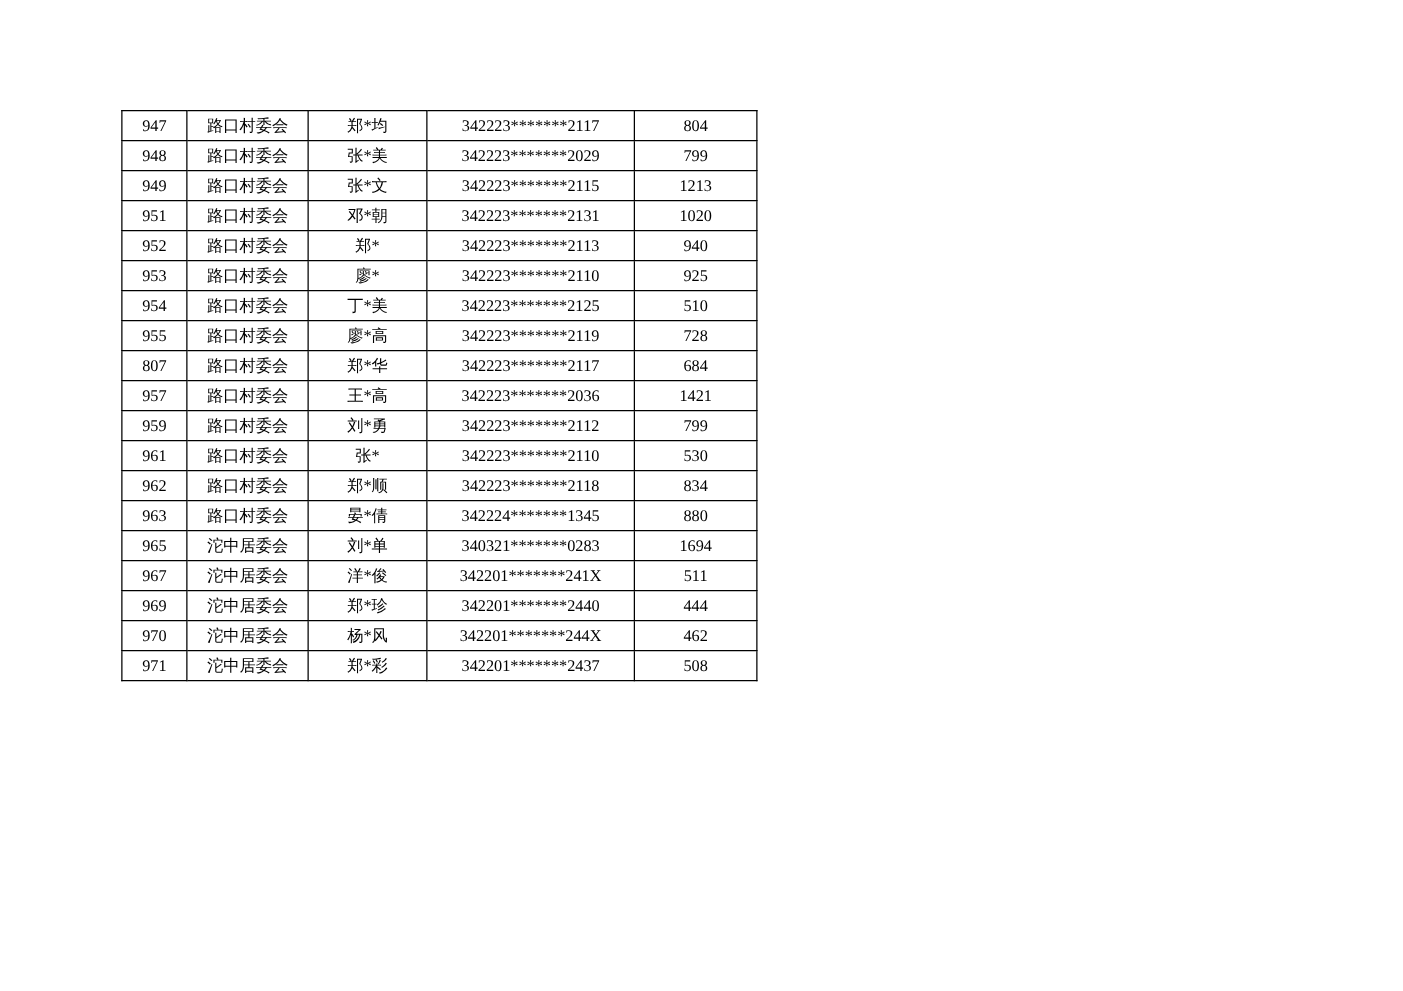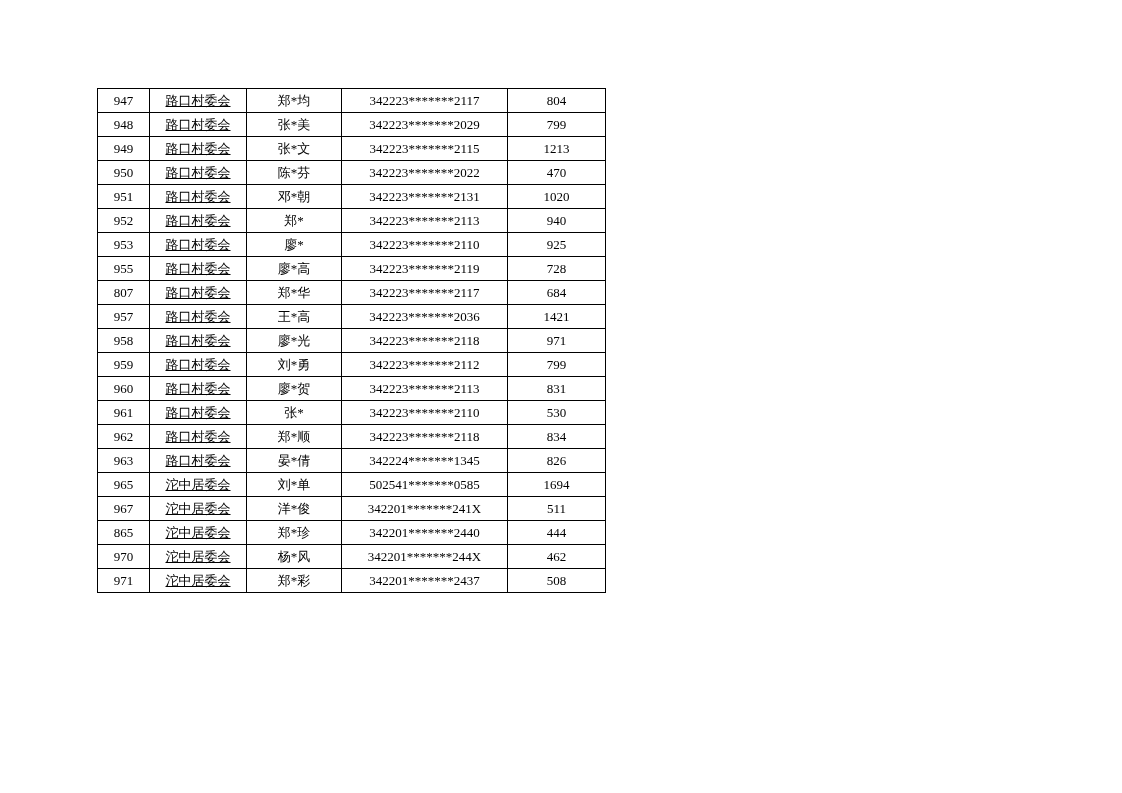--- a/index.html
+++ b/index.html
@@ -41,21 +41,21 @@
     white-space: nowrap;
     overflow: hidden;
   }
   col.c-index { width: 52px; }
   col.c-org   { width: 97px; }
   col.c-name  { width: 95px; }
   col.c-id    { width: 166px; }
   col.c-amt   { width: 98px; }
 
   td.cell-index { font-size: 13px; }
-  td.cell-org   { font-size: 13px; text-decoration: underline; }
+  td.cell-org   { font-size: 13px; }
   td.cell-name  { font-size: 13px; margin-left: 36px; }
   td.cell-id    { font-size: 12.5px; letter-spacing: 0px; }
   td.cell-amt   { font-size: 13px; }
 </style>
 </head>
 <body>
 
 <div class="page">
   <div class="table-wrap">
     <table class="data-table">
@@ -82,27 +82,20 @@
             <td class="cell-amt">799</td>
           </tr>
           <tr>
             <td class="cell-index">949</td>
             <td class="cell-org">路口村委会</td>
             <td class="cell-name">张*文</td>
             <td class="cell-id">342223*******2115</td>
             <td class="cell-amt">1213</td>
           </tr>
           <tr>
-            <td class="cell-index">950</td>
-            <td class="cell-org">路口村委会</td>
-            <td class="cell-name">陈*芬</td>
-            <td class="cell-id">342223*******2022</td>
-            <td class="cell-amt">470</td>
-          </tr>
-          <tr>
             <td class="cell-index">951</td>
             <td class="cell-org">路口村委会</td>
             <td class="cell-name">邓*朝</td>
             <td class="cell-id">342223*******2131</td>
             <td class="cell-amt">1020</td>
           </tr>
           <tr>
             <td class="cell-index">952</td>
             <td class="cell-org">路口村委会</td>
             <td class="cell-name">郑*</td>
@@ -110,20 +103,27 @@
             <td class="cell-amt">940</td>
           </tr>
           <tr>
             <td class="cell-index">953</td>
             <td class="cell-org">路口村委会</td>
             <td class="cell-name">廖*</td>
             <td class="cell-id">342223*******2110</td>
             <td class="cell-amt">925</td>
           </tr>
           <tr>
+            <td class="cell-index">954</td>
+            <td class="cell-org">路口村委会</td>
+            <td class="cell-name">丁*美</td>
+            <td class="cell-id">342223*******2125</td>
+            <td class="cell-amt">510</td>
+          </tr>
+          <tr>
             <td class="cell-index">955</td>
             <td class="cell-org">路口村委会</td>
             <td class="cell-name">廖*高</td>
             <td class="cell-id">342223*******2119</td>
             <td class="cell-amt">728</td>
           </tr>
           <tr>
             <td class="cell-index">807</td>
             <td class="cell-org">路口村委会</td>
             <td class="cell-name">郑*华</td>
@@ -131,77 +131,63 @@
             <td class="cell-amt">684</td>
           </tr>
           <tr>
             <td class="cell-index">957</td>
             <td class="cell-org">路口村委会</td>
             <td class="cell-name">王*高</td>
             <td class="cell-id">342223*******2036</td>
             <td class="cell-amt">1421</td>
           </tr>
           <tr>
-            <td class="cell-index">958</td>
-            <td class="cell-org">路口村委会</td>
-            <td class="cell-name">廖*光</td>
-            <td class="cell-id">342223*******2118</td>
-            <td class="cell-amt">971</td>
-          </tr>
-          <tr>
             <td class="cell-index">959</td>
             <td class="cell-org">路口村委会</td>
             <td class="cell-name">刘*勇</td>
             <td class="cell-id">342223*******2112</td>
             <td class="cell-amt">799</td>
           </tr>
           <tr>
-            <td class="cell-index">960</td>
-            <td class="cell-org">路口村委会</td>
-            <td class="cell-name">廖*贺</td>
-            <td class="cell-id">342223*******2113</td>
-            <td class="cell-amt">831</td>
-          </tr>
-          <tr>
             <td class="cell-index">961</td>
             <td class="cell-org">路口村委会</td>
             <td class="cell-name">张*</td>
             <td class="cell-id">342223*******2110</td>
             <td class="cell-amt">530</td>
           </tr>
           <tr>
             <td class="cell-index">962</td>
             <td class="cell-org">路口村委会</td>
             <td class="cell-name">郑*顺</td>
             <td class="cell-id">342223*******2118</td>
             <td class="cell-amt">834</td>
           </tr>
           <tr>
             <td class="cell-index">963</td>
             <td class="cell-org">路口村委会</td>
             <td class="cell-name">晏*倩</td>
             <td class="cell-id">342224*******1345</td>
-            <td class="cell-amt">826</td>
+            <td class="cell-amt">880</td>
           </tr>
           <tr>
             <td class="cell-index">965</td>
             <td class="cell-org">沱中居委会</td>
             <td class="cell-name">刘*单</td>
-            <td class="cell-id">502541*******0585</td>
+            <td class="cell-id">340321*******0283</td>
             <td class="cell-amt">1694</td>
           </tr>
           <tr>
             <td class="cell-index">967</td>
             <td class="cell-org">沱中居委会</td>
             <td class="cell-name">洋*俊</td>
             <td class="cell-id">342201*******241X</td>
             <td class="cell-amt">511</td>
           </tr>
           <tr>
-            <td class="cell-index">865</td>
+            <td class="cell-index">969</td>
             <td class="cell-org">沱中居委会</td>
             <td class="cell-name">郑*珍</td>
             <td class="cell-id">342201*******2440</td>
             <td class="cell-amt">444</td>
           </tr>
           <tr>
             <td class="cell-index">970</td>
             <td class="cell-org">沱中居委会</td>
             <td class="cell-name">杨*风</td>
             <td class="cell-id">342201*******244X</td>

